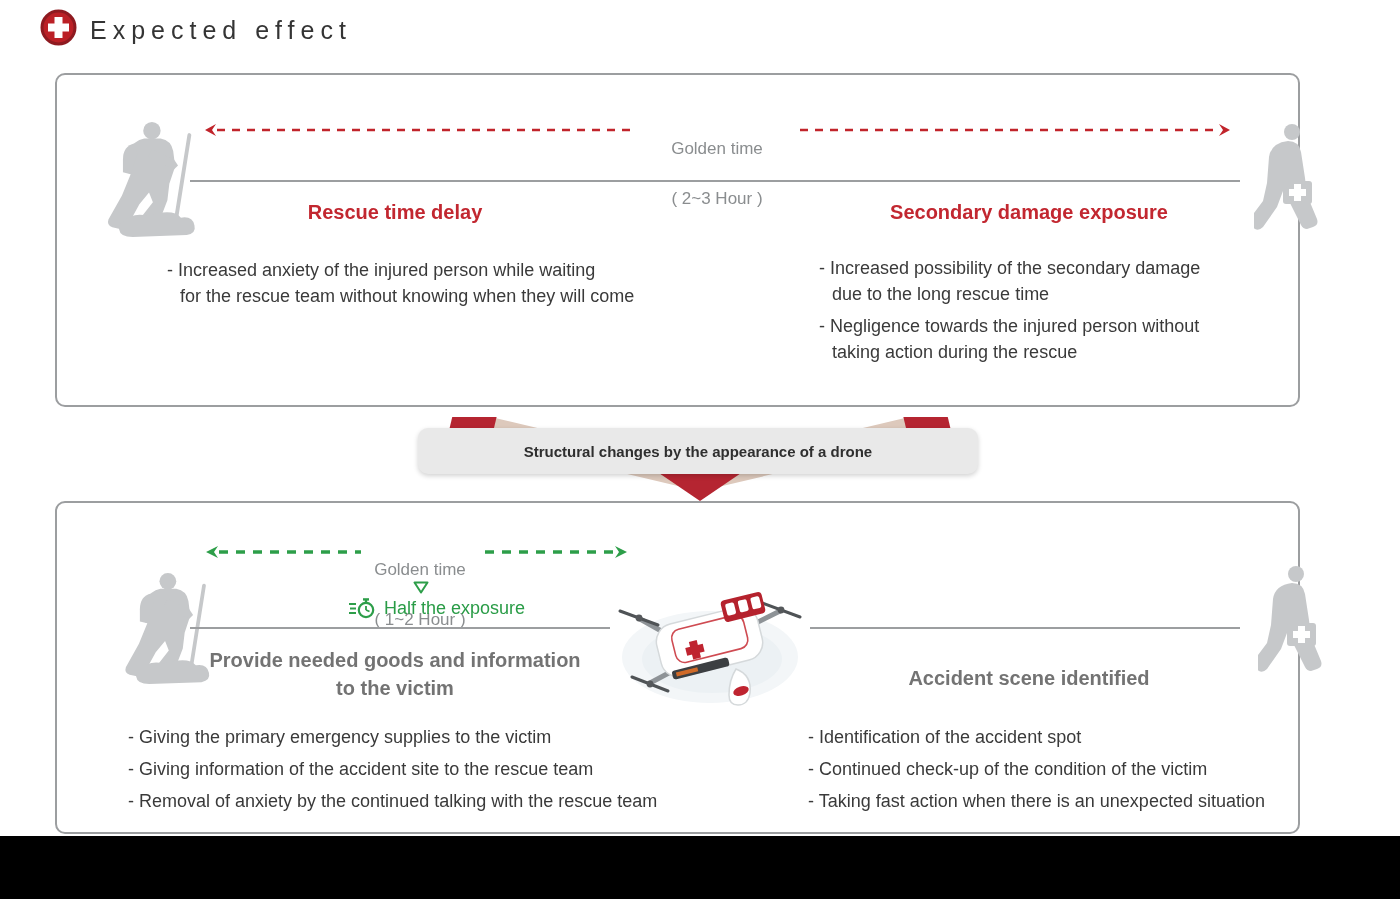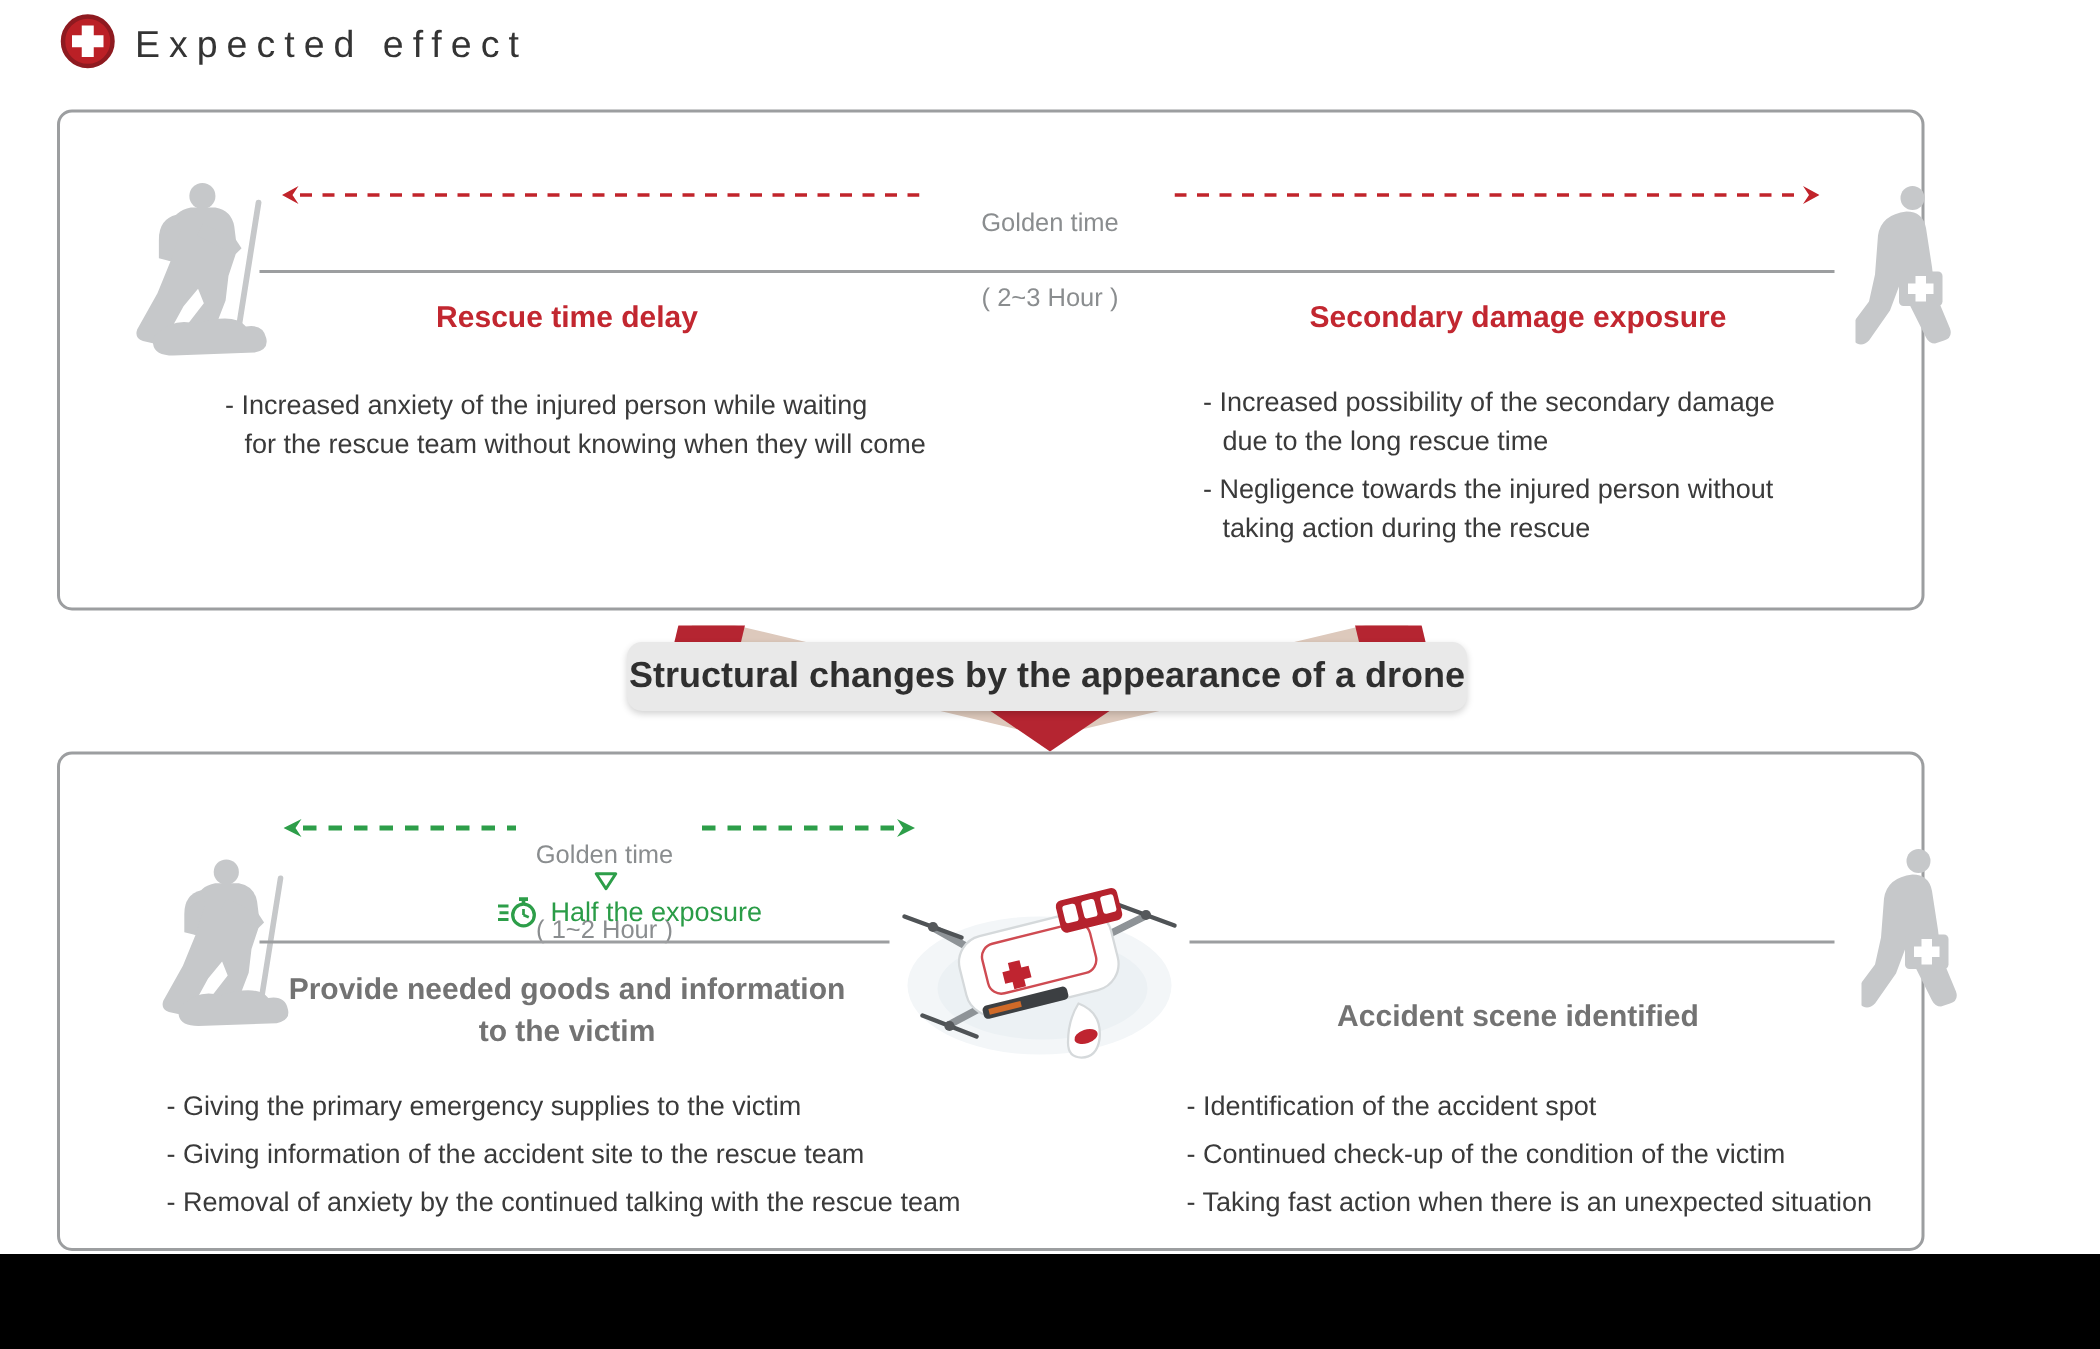--- a/index.html
+++ b/index.html
@@ -11,21 +11,21 @@
     color:#3a3a3a;
   }
   
   .hdr-icon { position:absolute; left:40px; top:9px; width:37px; height:37px; }
   .hdr-title {
     position:absolute; left:90px; top:16px;
     font-size:25px; letter-spacing:6px; color:#343434; font-weight:500;
   }
   
   .frame {
-    position:absolute; left:38px; width:1245px;
+    position:absolute; left:55px; width:1245px;
     border:2px solid #9c9ea0; border-radius:10px; background:transparent;
   }
   #box-before { top:73px;  height:334px; }
   #box-after  { top:501px; height:333px; }
 
   .divider { position:absolute; left:133px; width:1050px; height:2px; background:#9c9ea0; z-index:1; }
 
   .golden-label {
     position:absolute; width:170px; text-align:center;
     font-size:17px; line-height:25px; color:#8a8d8f; white-space:pre-line;
@@ -40,21 +40,21 @@
   }
 
   .silhouette { position:absolute; z-index:0; }
 
   
   #chevron { position:absolute; left:440px; top:417px; width:520px; height:86px; }
   #banner {
     position:absolute; left:418px; top:428px; width:560px; height:46px;
     background:#e9e9e9; border-radius:10px;
     display:flex; align-items:center; justify-content:center;
-    font-size:24px; font-weight:bold; color:#2f2f2f;
+    font-size:15px; font-weight:bold; color:#2f2f2f;
     box-shadow:0 2px 5px rgba(0,0,0,.18);
   }
 
   
   .reduction-row {
     position:absolute; left:230px; top:95px; width:300px;
     display:flex; align-items:center; justify-content:center; gap:8px;
     font-size:18px; color:#2a9c47; z-index:3;
   }
   #drone-panel {

